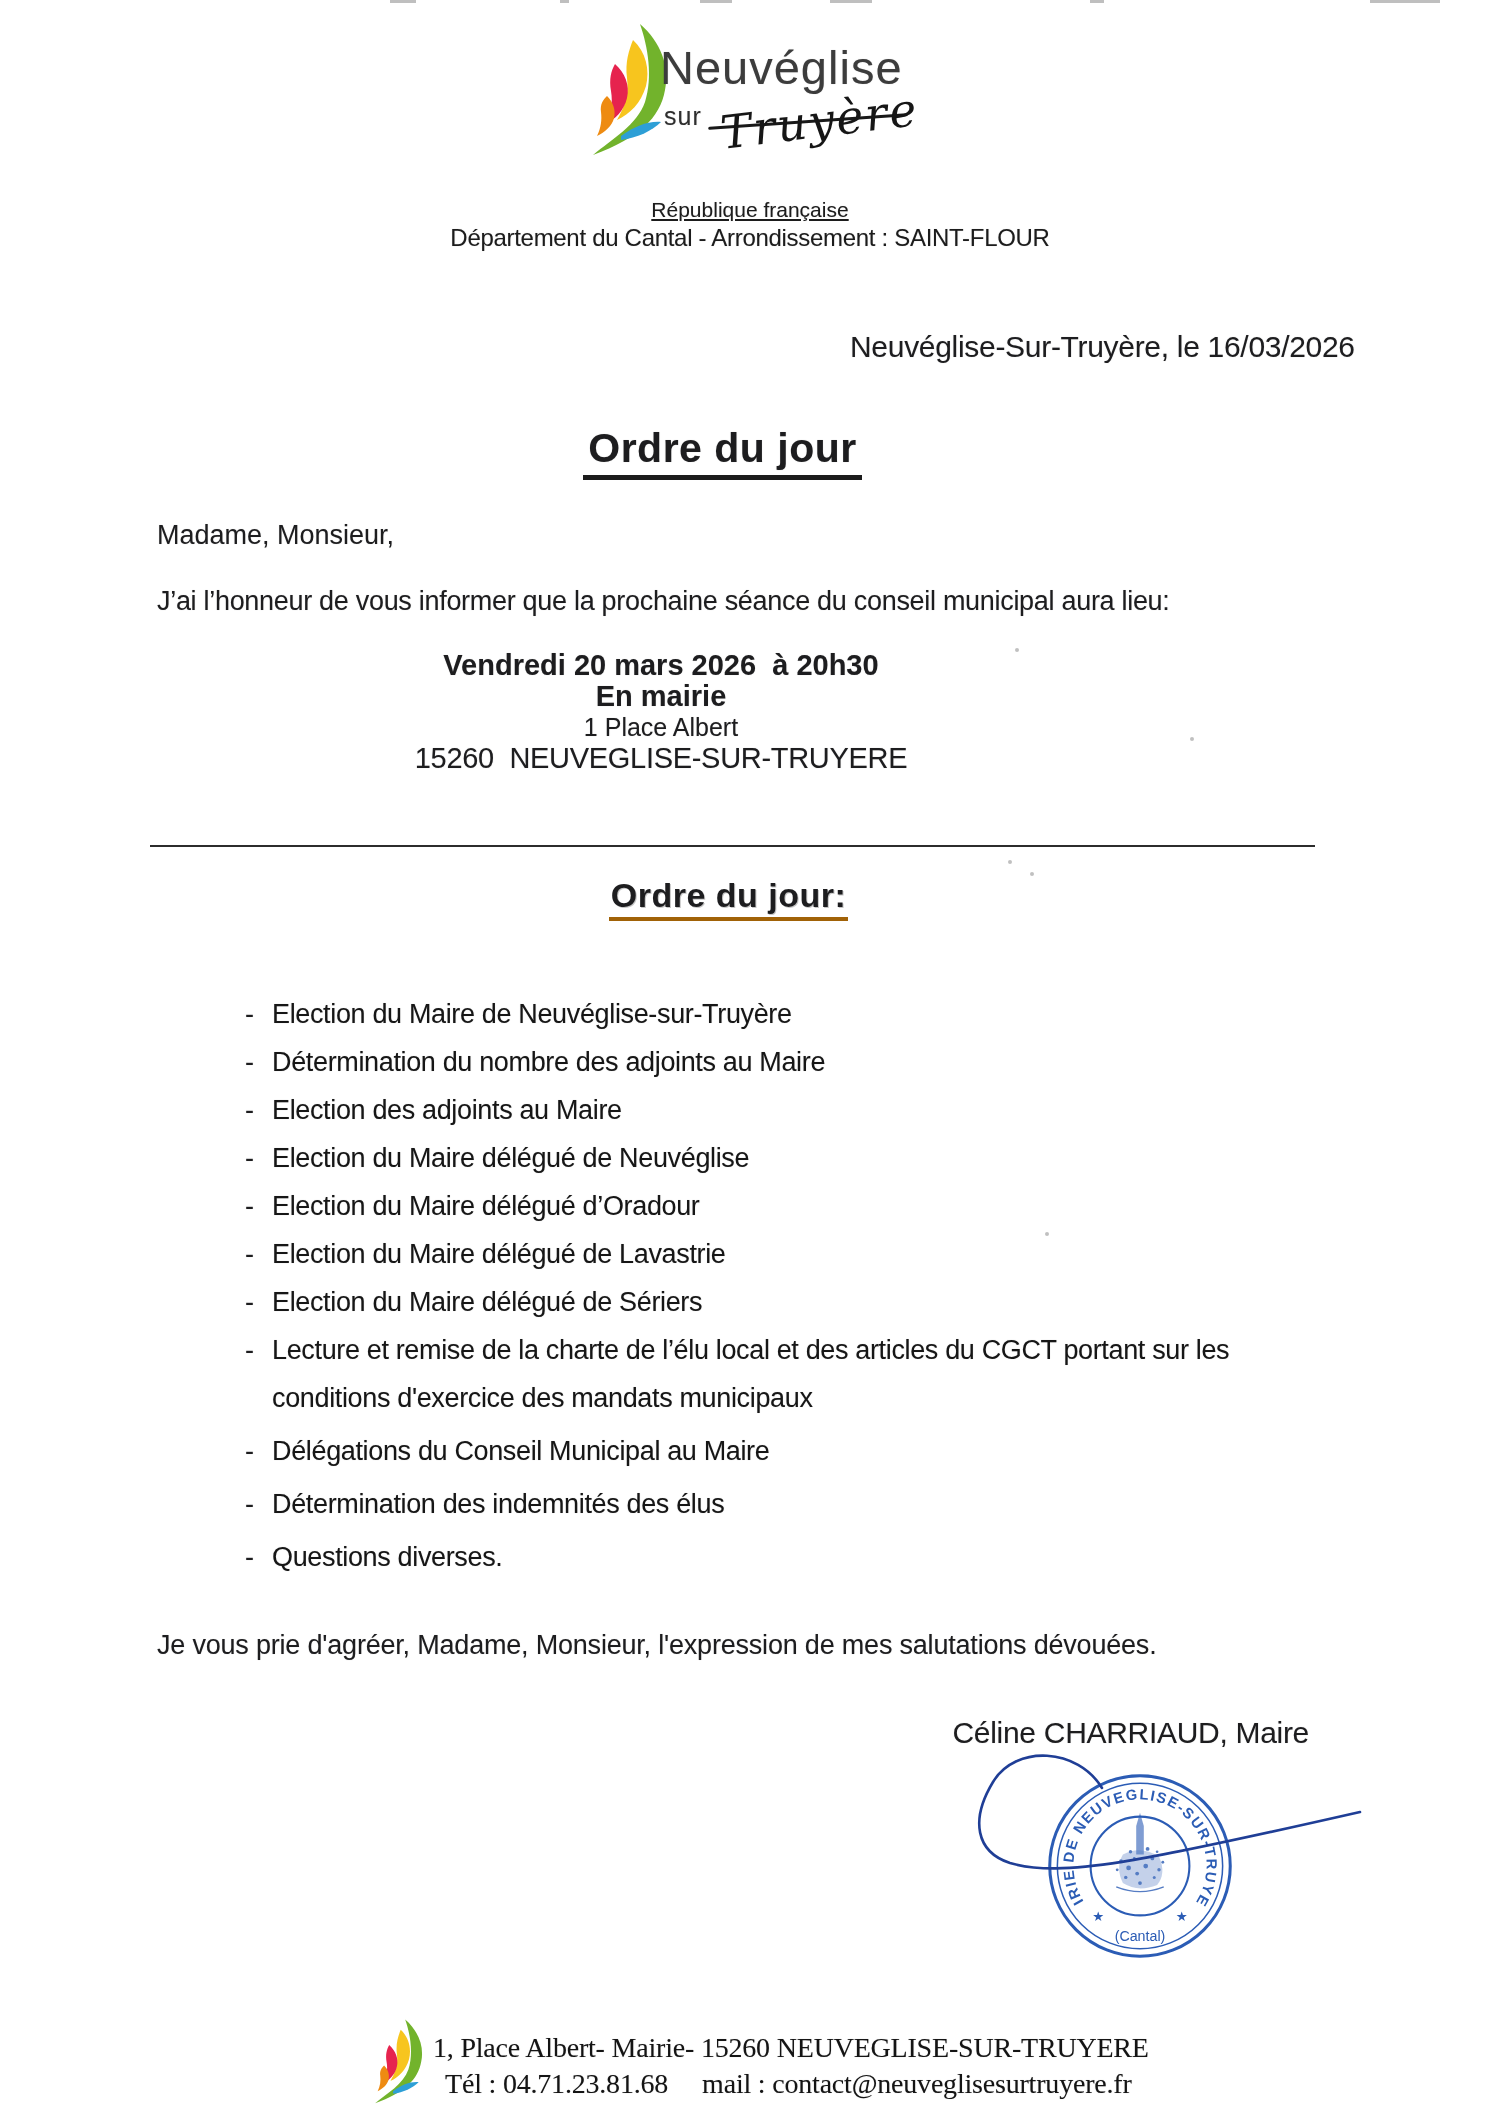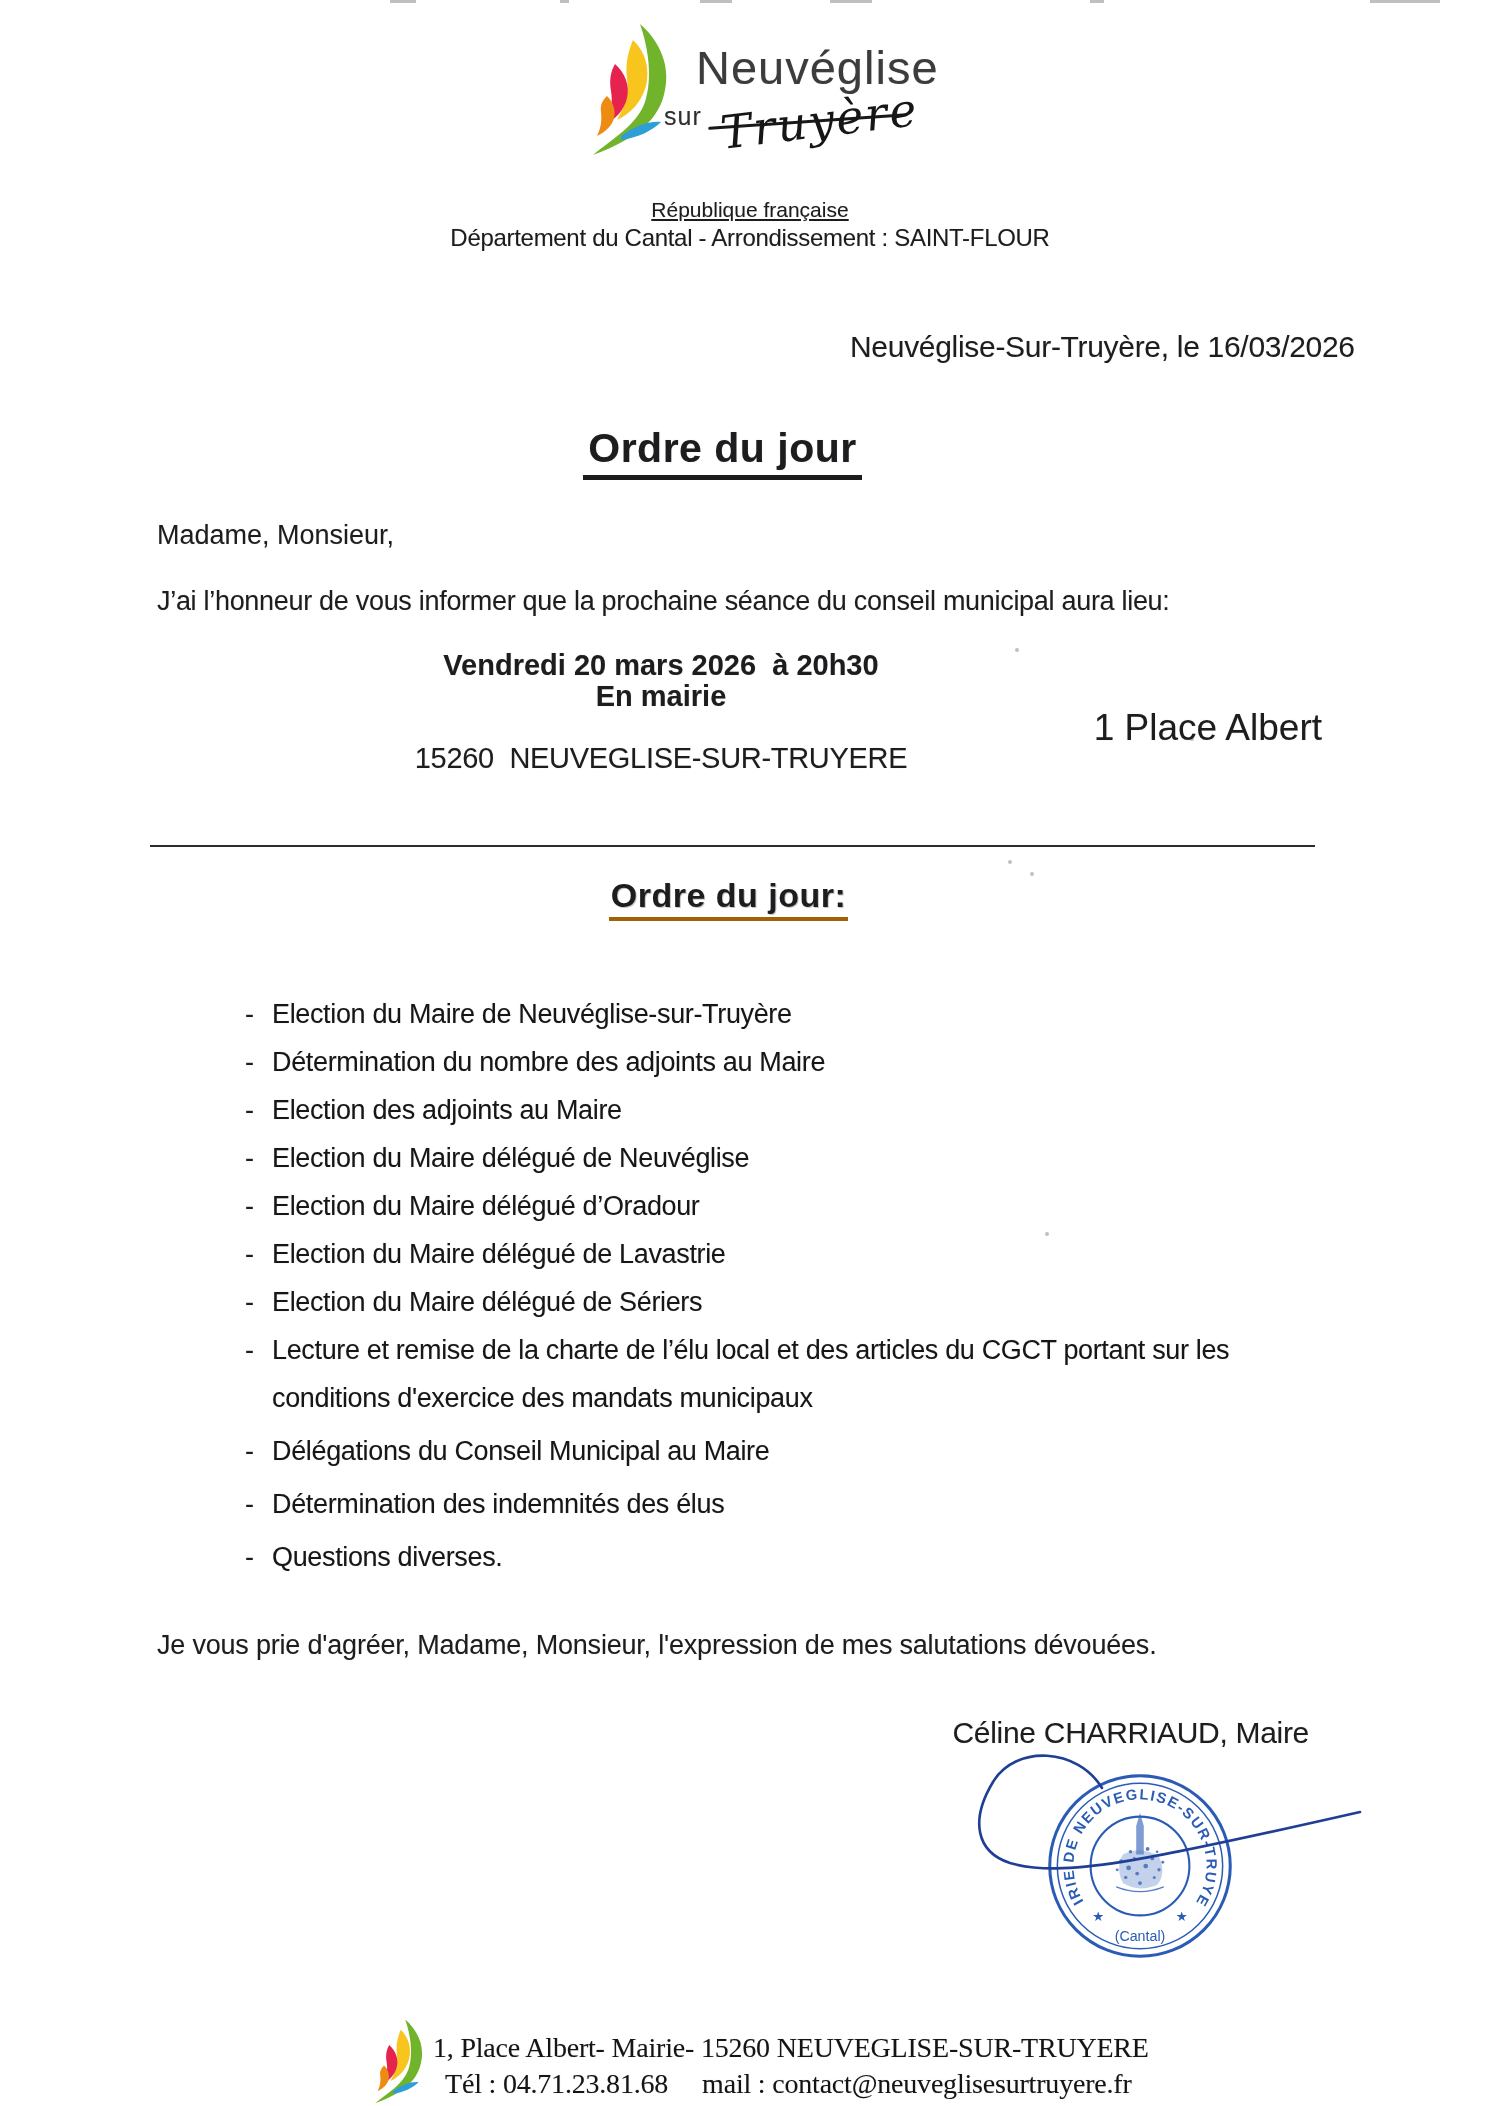--- a/index.html
+++ b/index.html
@@ -16,21 +16,21 @@
   .soft{text-shadow:0 0 1px rgba(60,60,60,.28);}
 
   
   .noise-bar{position:absolute;top:0;height:3px;background:#8a8a8a;opacity:.55;}
   .speck{position:absolute;width:4px;height:4px;border-radius:50%;background:#8d8d8d;opacity:.55;}
 
   
   .logo-flame{position:absolute;left:585px;top:22px;width:100px;height:140px;}
   .logo-name{
     position:absolute;left:660px;top:40px;
-    font-size:47px;font-weight:400;color:#3c3c3c;letter-spacing:1px;margin-left:36px;
+    font-size:47px;font-weight:400;color:#3c3c3c;letter-spacing:1px;
   }
   .logo-sur{position:absolute;left:664px;top:102px;font-size:25px;color:#2e2e2e;letter-spacing:1px;}
   .logo-swash{position:absolute;left:708px;top:120px;width:200px;height:3px;background:#191919;transform:rotate(-4deg);border-radius:2px;}
   .logo-truyere{
     position:absolute;left:720px;top:94px;
     font-family:"DejaVu Serif", serif;font-style:italic;font-size:46px;color:#161616;
     transform:rotate(-7deg);letter-spacing:2px;
   }
 
   
@@ -46,21 +46,21 @@
   .title-main{display:inline-block;font-size:41px;font-weight:700;letter-spacing:.5px;
     border-bottom:5px solid #1c1c1c;padding:0 5px 3px 5px;}
 
   .salutation{position:absolute;left:157px;top:520px;font-size:27px;}
   .intro{position:absolute;left:157px;top:586px;font-size:27px;letter-spacing:-0.3px;}
 
   
   .meeting{position:absolute;left:0;top:650px;width:1322px;text-align:center;}
   .meeting div{white-space:pre;line-height:31px;}
   .m-b{font-size:29px;font-weight:700;}
-  .m-r{font-size:37px;text-align:right;}
+  .m-r{font-size:25px;}
   .m-r2{font-size:29px;letter-spacing:-0.3px;}
 
   .rule{position:absolute;left:150px;top:845px;width:1165px;height:2px;background:#2c2c2c;}
 
   
   .agenda-head-wrap{position:absolute;left:0;top:876px;width:1489px;text-align:center;transform:translateX(-16px);}
   .agenda-head{display:inline-block;font-size:34px;font-weight:700;letter-spacing:.5px;
     border-bottom:4px solid #a16207;padding:0 2px 2px 2px;
     text-shadow:1px 1px 0 rgba(90,90,90,.35);}
   .agenda{position:absolute;left:245px;top:990px;width:1085px;}

